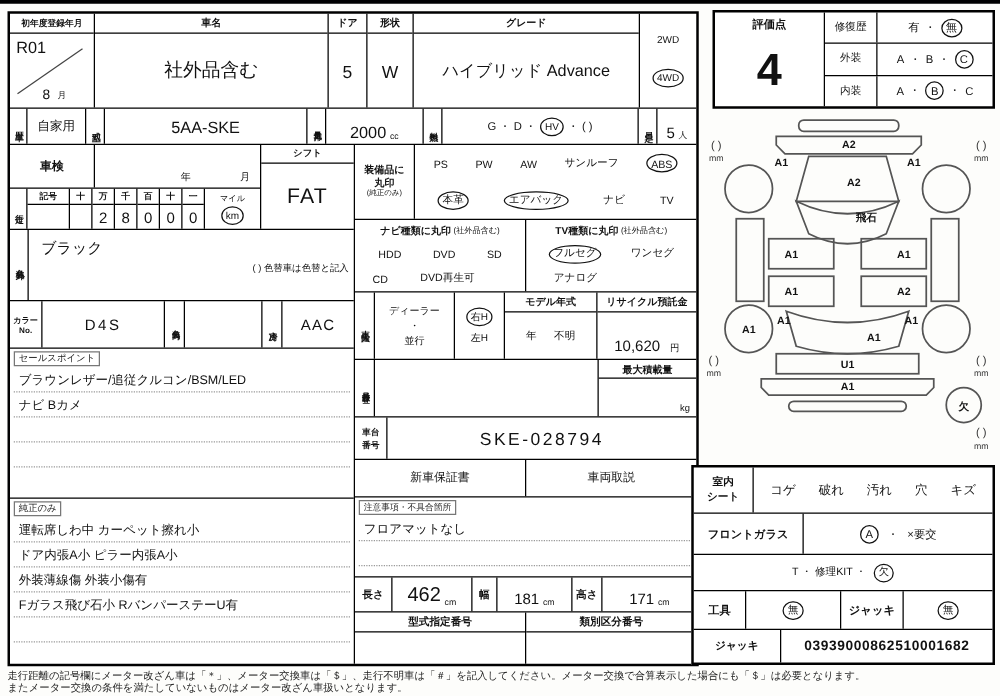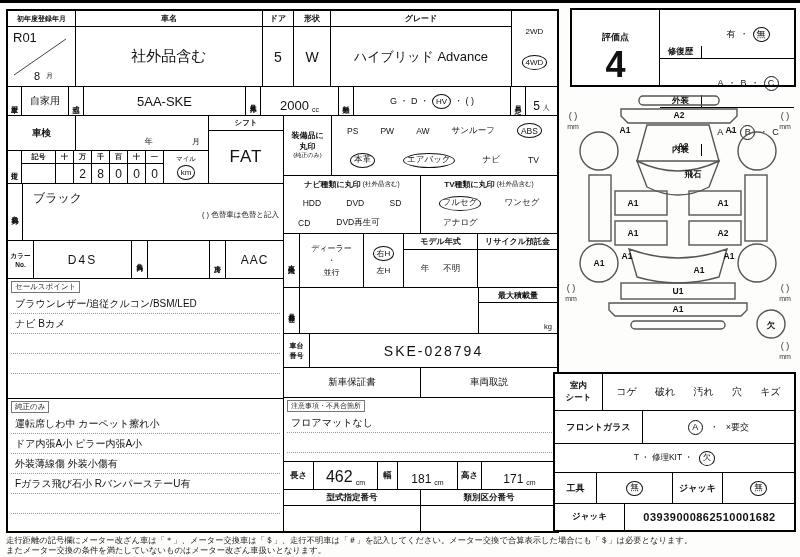--- a/index.html
+++ b/index.html
@@ -57,24 +57,24 @@
   .ecval .n { position:absolute; bottom:20px; right:4px; font-size:7.5px; }
 
   .eqrow { flex:1; display:flex; align-items:center; justify-content:space-around; font-size:8.5px; padding:0 4px; }
   .nthdr { height:17px; display:flex; align-items:center; justify-content:center; gap:2px; font-size:8px; font-weight:bold; }
   .ntrow { flex:1; display:flex; align-items:center; justify-content:space-around; font-size:8.5px; padding:0 6px; }
 
   
   .eval { position:absolute; left:570px; top:8px; width:226px; height:79px; border:2px solid #000;
           display:flex; background:#fff; }
   .evscore { width:88px; border-right:1px solid #000; display:flex; flex-direction:column; align-items:center; }
-  .evscore .lab { font-size:9px; font-weight:bold; padding-top:21px; }
+  .evscore .lab { font-size:9px; font-weight:bold; padding-top:3px; }
   .evscore .num { flex:1; display:flex; align-items:center; justify-content:center; font-size:36px; font-weight:bold; }
   .evrow { flex:1; display:flex; }
-  .evlab { width:42px; border-right:1px solid #000; display:flex; align-items:center; justify-content:center; font-size:8.5px; font-weight:bold;margin-top:36px; }
+  .evlab { width:42px; border-right:1px solid #000; display:flex; align-items:center; justify-content:center; font-size:8.5px; font-weight:normal; }
   .evval { flex:1; display:flex; align-items:center; justify-content:center; gap:4px; font-size:9px; }
 
   
   .diagram { position:absolute; left:559px; top:91px; width:240px; height:280px; }
   .diagram svg text { font-family:"Liberation Sans","DejaVu Sans",sans-serif; }
 
   
   .brt { position:absolute; left:553px; top:372px; width:243px; height:160px; border:2px solid #000;
          display:flex; flex-direction:column; background:#fff; }
   .brlab { display:flex; align-items:center; justify-content:center; font-size:9px; font-weight:bold; }
@@ -308,20 +308,24 @@
         </div>
         <div class="col br" style="width:74px">
           <div class="hdr">モデル年式</div>
           <div class="cen" style="flex:1;gap:14px;font-size:8.5px">
             <span>年</span>
             <span>不明</span>
           </div>
         </div>
         <div class="col" style="flex:1">
           <div class="hdr">リサイクル預託金</div>
+          <div class="unitcell" style="flex:1;padding-bottom:3px;gap:8px">
+            <span style="font-size:12px">10,620</span>
+            <span style="font-size:7.5px">円</span>
+          </div>
         </div>
       </div>
 
       <div class="row bb" style="height:46px">
         <div class="vlab br" style="width:16px;font-size:6.5px">登録番号</div>
         <div class="br" style="flex:1"></div>
         <div class="col" style="width:78px">
           <div class="hdr" style="height:15px">最大積載量</div>
           <div style="flex:1;position:relative">
             <span style="position:absolute;right:5px;bottom:2px;font-size:7.5px">kg</span>

